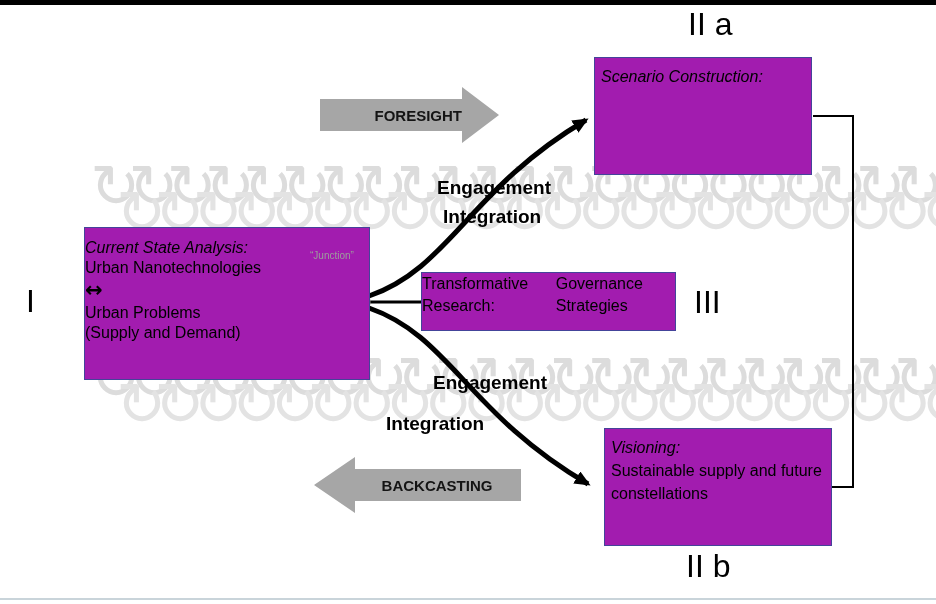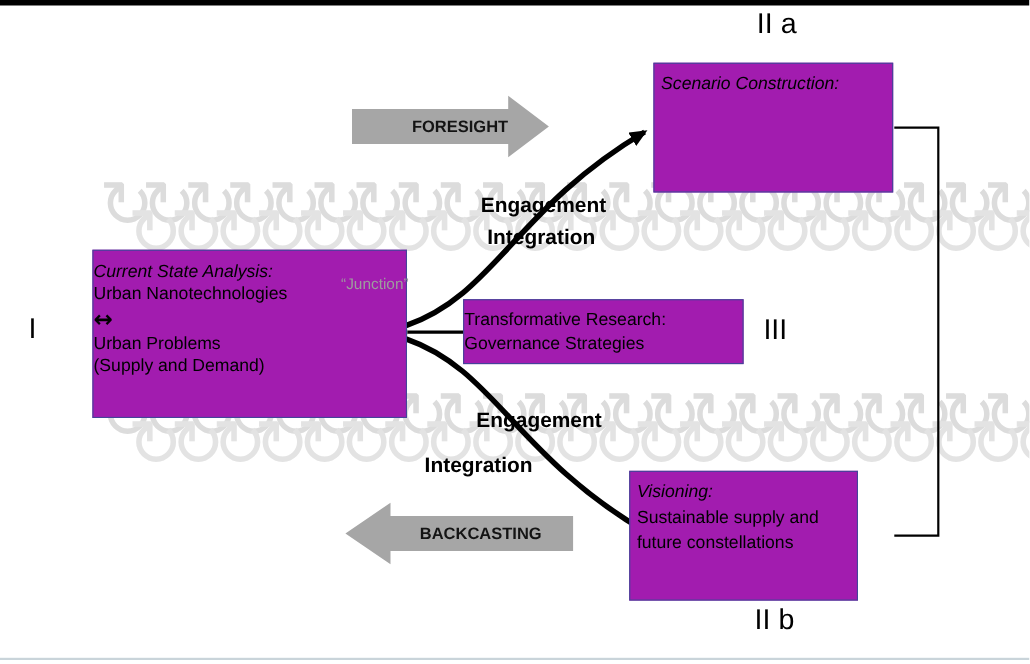--- a/index.html
+++ b/index.html
@@ -25,45 +25,45 @@
 
   
   .box { position:absolute; background:#a21caf; border:1.5px solid #44449a;
          text-align:left; z-index:3; font-size:16px; }
   .box-title { font-style:italic; }
   .box-current { left:84px; top:227px; width:286px; height:153px; padding-top:9px; }
   .box-current > div { margin:2px 0; }
   .dbl-arrow { font-family:"DejaVu Sans",sans-serif; font-weight:bold; font-size:21px; line-height:1.1; }
   .box-scenario { left:594px; top:57px; width:218px; height:118px; padding:7px 6px; line-height:1.45; }
   .box-transform { left:421px; top:272px; width:255px; height:59px;
-                   display:flex; flex-direction:column; justify-content:center; line-height:1.35; }
-  .box-visioning { left:572px; top:428px; width:208px; height:118px; padding:7px 6px; line-height:1.45; }
+                   display:flex; flex-direction:row; justify-content:center; line-height:1.35; }
+  .box-visioning { left:604px; top:428px; width:228px; height:118px; padding:7px 6px; line-height:1.45; }
 
   
-  .stage-label { position:absolute; font-size:26px; z-index:3; }
+  .stage-label { position:absolute; font-size:32px; z-index:3; }
   .stage-i   { left:26px;  top:283px; }
   .stage-iia { left:688px; top:6px; }
   .stage-iii { left:694px; top:284px; }
   .stage-iib { left:686px; top:548px; }
 
   
   .band-label { position:absolute; font-weight:bold; font-size:19px; z-index:3; }
   .eng-top { left:437px; top:177px; }
   .int-top { left:443px; top:206px; }
   .eng-bot { left:433px; top:372px; }
   .int-bot { left:386px; top:413px; }
 
   
   .block-arrow-label { position:absolute; font-weight:bold; font-size:15px;
                        z-index:3; text-align:center; color:#141414; }
   .lbl-foresight   { left:322px; top:107px; width:140px;text-align:right; }
   .lbl-backcasting { left:352px; top:477px; width:170px; }
 
   .junction-label { position:absolute; left:310px; top:250px; z-index:3;
-                    color:#9d9d9d; font-size:14px; }
+                    color:#9d9d9d; font-size:10px; }
 </style>
 </head>
 <body>
 
 <div class="canvas">
 
   <div class="top-rule"></div>
   <div class="bottom-rule"></div>
 
   <div class="coil-band band-top">

